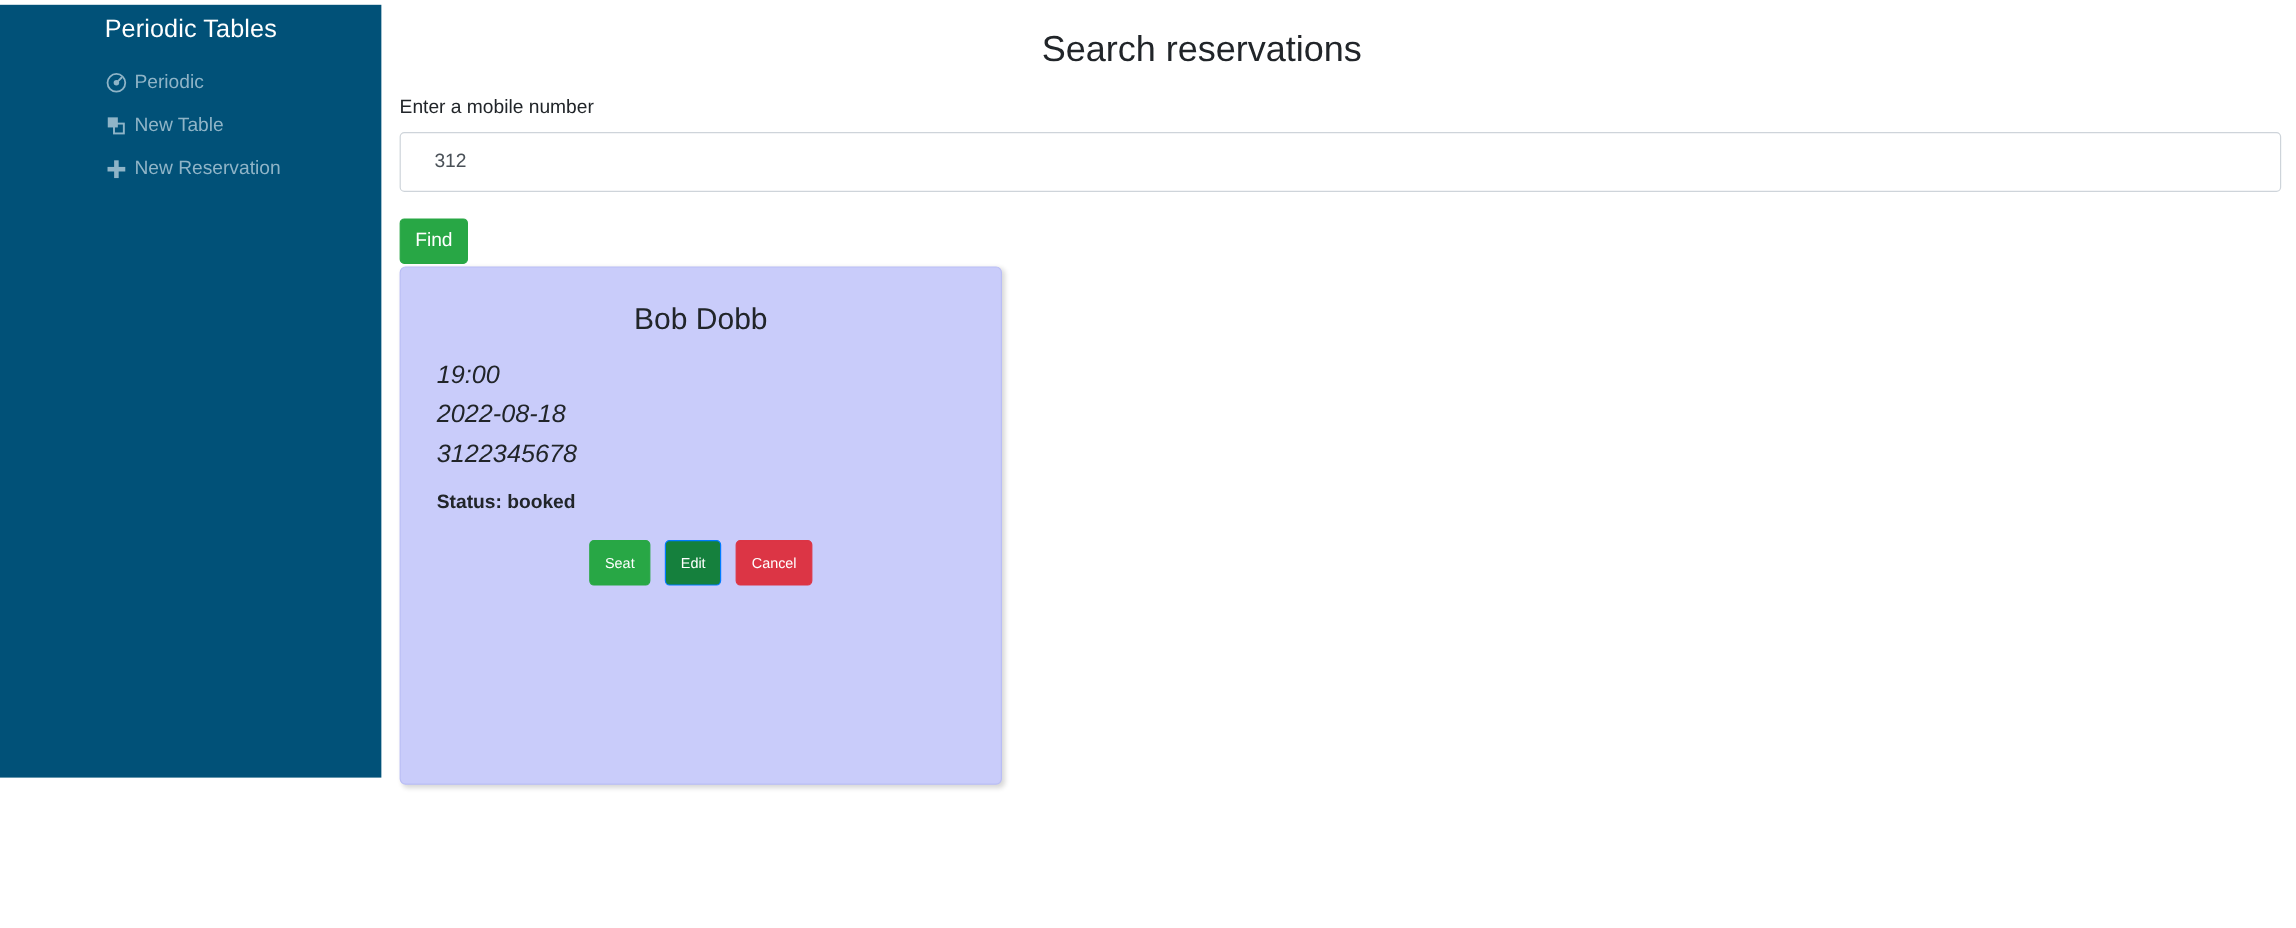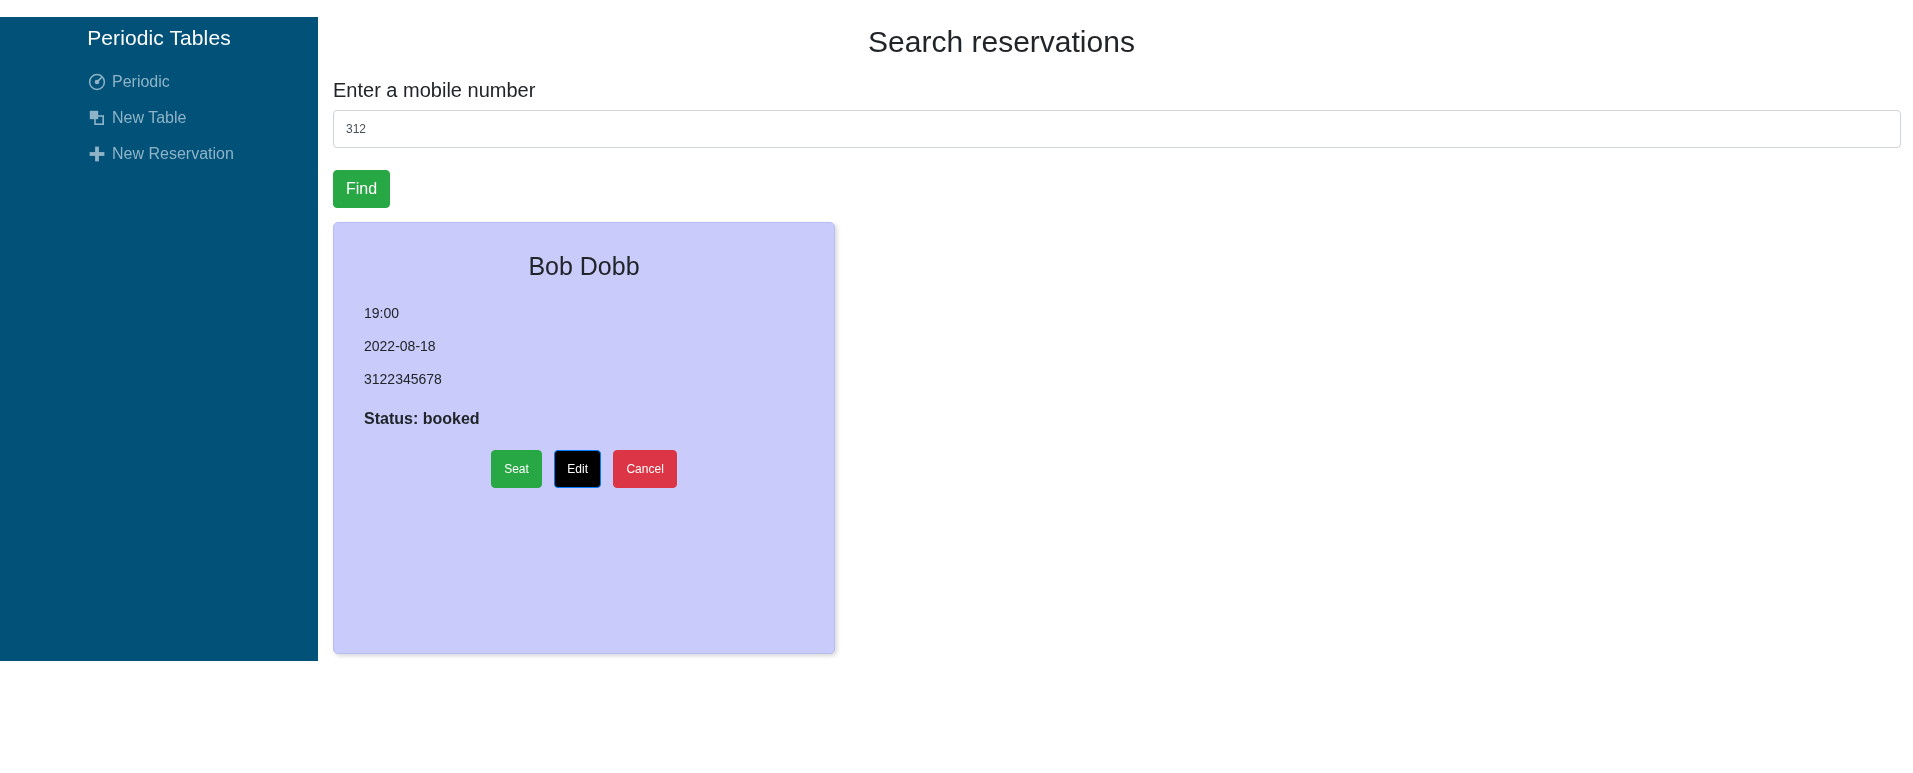--- a/index.html
+++ b/index.html
@@ -13,21 +13,21 @@
     font-family: "Liberation Sans", sans-serif;
     color: #212529;
     overflow: hidden;
     position: relative;
   }
 
   
   #sidebar {
     position: absolute;
     left: 0;
-    top: 17px;
+    top: 4px;
     width: 318px;
     height: 644px;
     background: #015178;
     box-sizing: border-box;
     padding-top: 4px;
   }
   #brand {
     color: #ffffff;
     font-size: 21px;
     text-align: center;
@@ -79,32 +79,32 @@
     padding-right: 228px;
     line-height: 36px;
     color: #212529;
   }
   #search-form {
     padding-left: 15px;
     padding-top: 20px;
   }
   #mobile-label {
     display: block;
-    font-size: 20px;
+    font-size: 16px;
     line-height: 20px;
     color: #212529;
     margin-bottom: 10px;
   }
   #mobile-input {
     display: block;
     width: 1568px;
-    height: 38px;
+    height: 50px;
     box-sizing: border-box;
-    padding: 6px 12px;
-    font-size: 12px;
+    padding: 6px 28px;
+    font-size: 16px;
     font-family: "Liberation Sans", sans-serif;
     color: #495057;
     background: #ffffff;
     border: 1px solid #ced4da;
     border-radius: 4px;
     outline: none;
   }
   #find-button {
     margin-top: 22px;
     display: inline-block;
@@ -135,25 +135,26 @@
   }
   #card-name {
     text-align: center;
     font-size: 25px;
     font-weight: 400;
     margin: 0 0 22px 0;
     line-height: 30px;
     color: #212529;
   }
   .card-line {
-    font-size: 14px;
+    font-size: 21px;
     line-height: 20px;
     color: #212529;
     padding-left: 30px;
     margin-bottom: 13px;
+    font-style: italic;
   }
   #card-status {
     font-size: 16px;
     line-height: 20px;
     font-weight: bold;
     color: #212529;
     padding-left: 30px;
     margin-top: 20px;
   }
   #card-actions {
@@ -166,21 +167,21 @@
     font-family: "Liberation Sans", sans-serif;
     line-height: 24px;
     padding: 6px 12px;
     border-radius: 4px;
     color: #ffffff;
     border: 1px solid transparent;
     cursor: pointer;
     margin: 0 4px;
   }
   .btn-seat   { background: #28a745; border-color: #28a745; }
-  .btn-edit   { background: #000000; border-color: #007bff; }
+  .btn-edit   { background: #15803d; border-color: #007bff; }
   .btn-cancel { background: #dc3545; border-color: #dc3545; }
 </style>
 </head>
 <body>
 
 <div id="sidebar">
 
   <div id="brand">Periodic Tables</div>
 
   <a class="nav-item" href="#">

